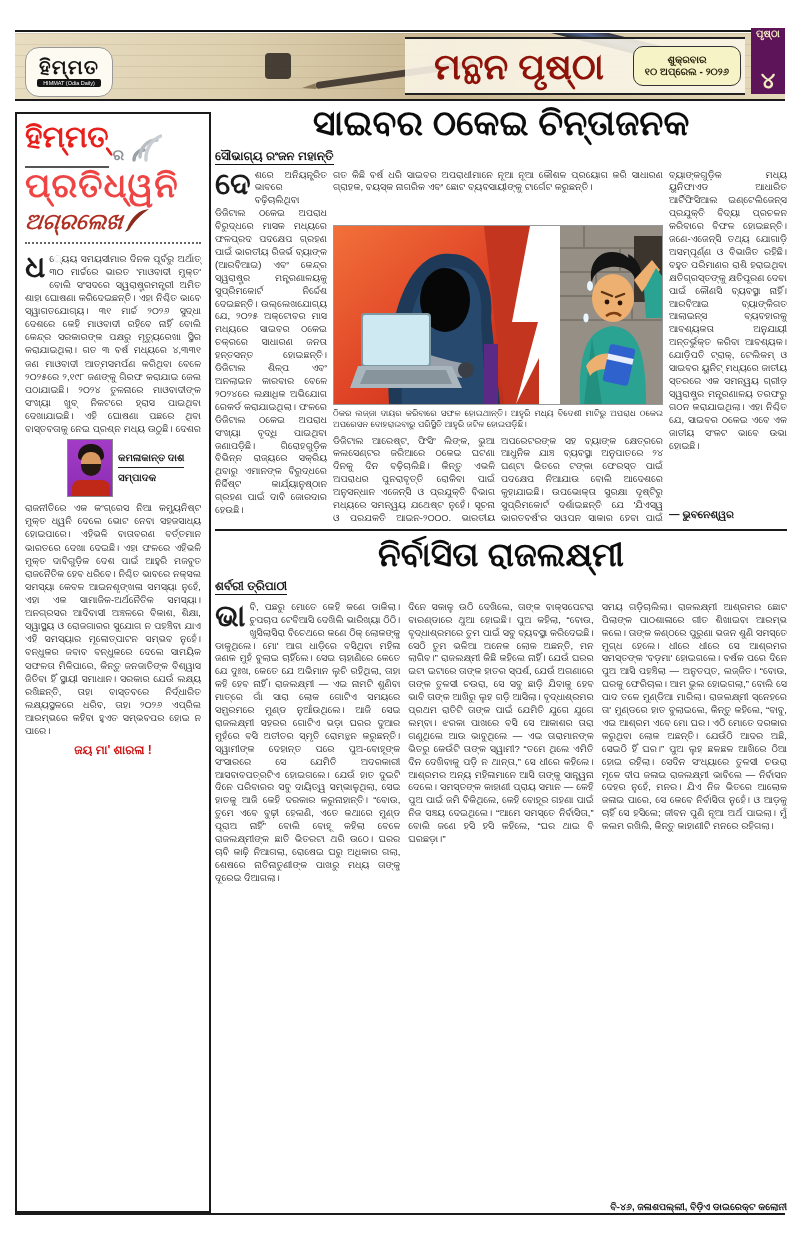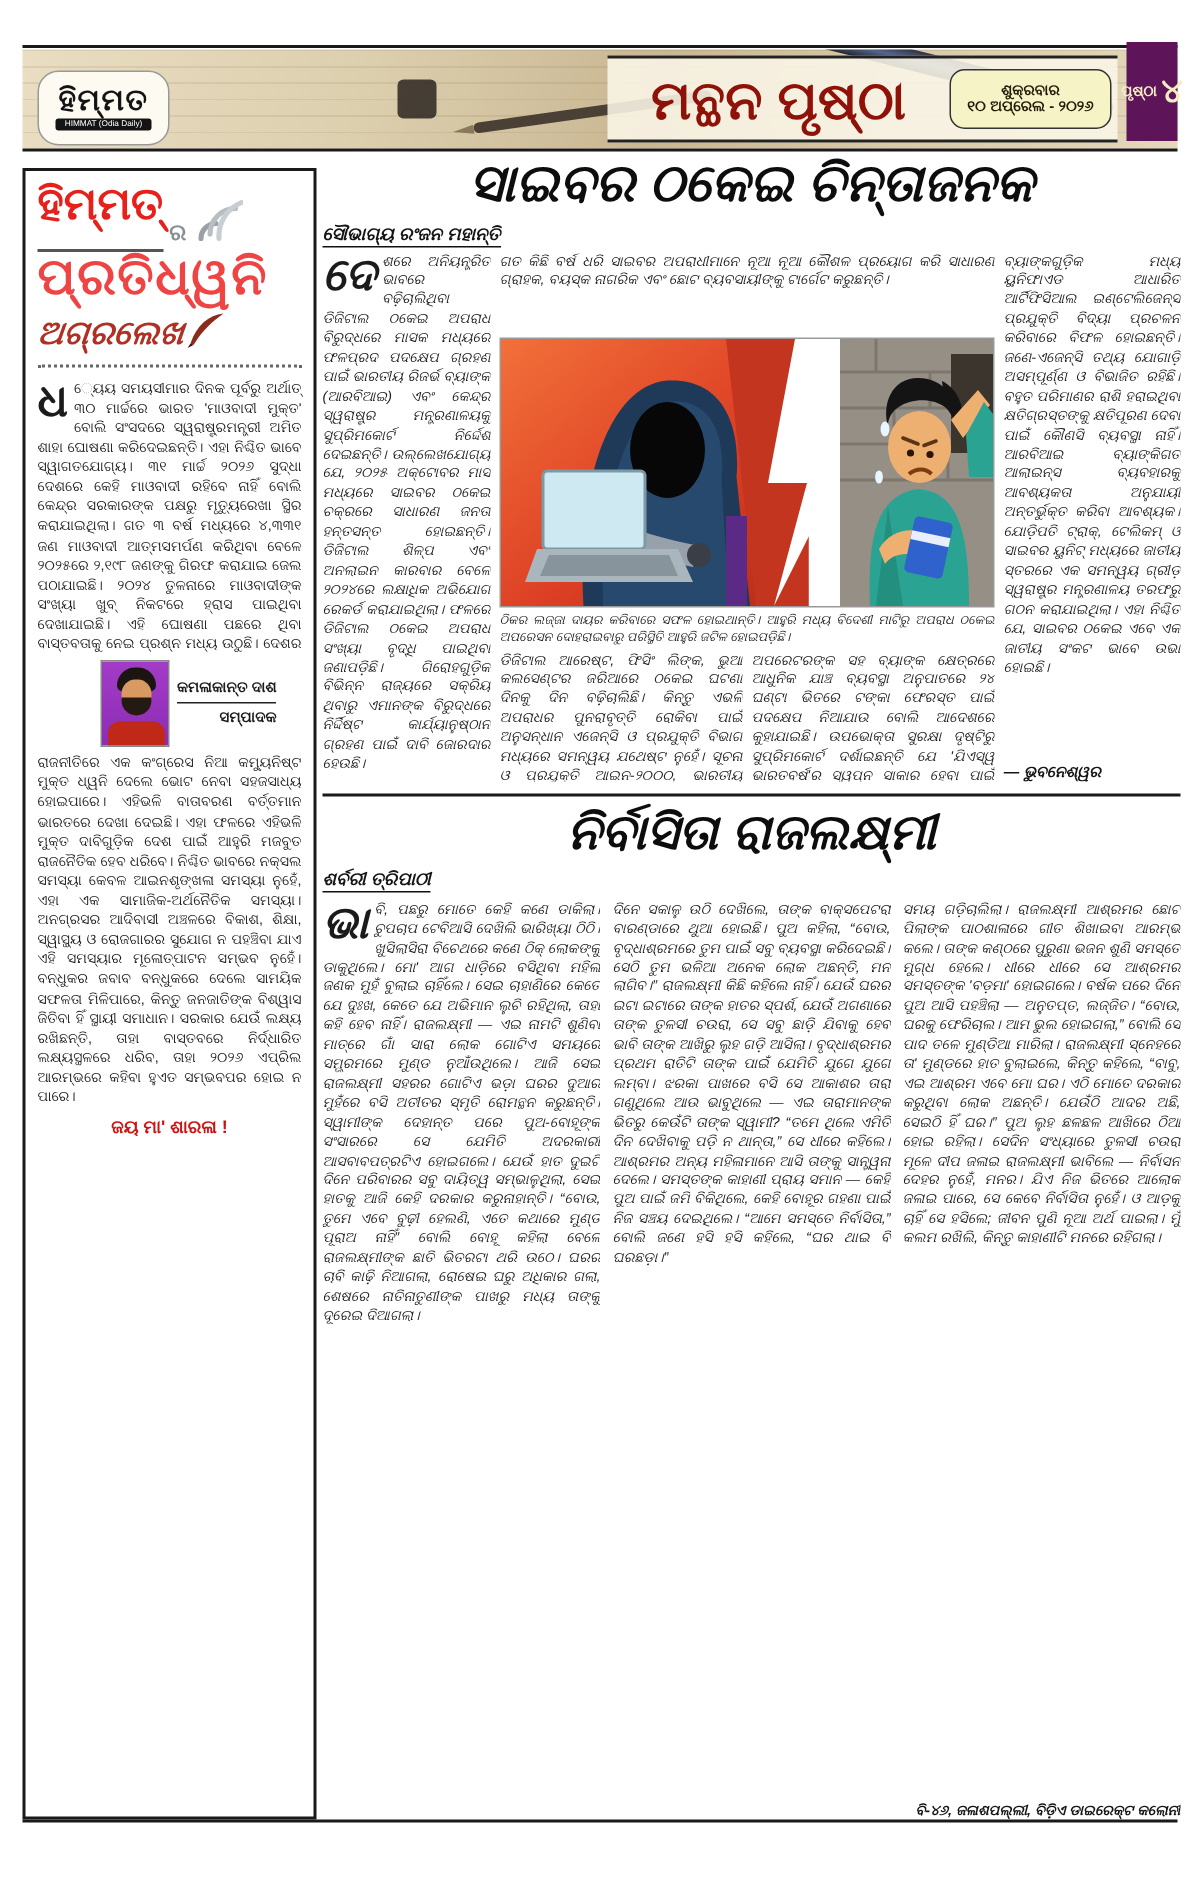--- a/index.html
+++ b/index.html
@@ -22,21 +22,21 @@
   .logo-box { position:absolute; left:10px; top:14px; width:88px; height:50px; background:#fdfaf2; border-radius:14px; border:1px solid #999;
     display:flex; flex-direction:column; align-items:center; justify-content:center; }
   .logo-main { font-weight:bold; font-size:20px; color:#141414; letter-spacing:1px; line-height:1; }
   .logo-sub { margin-top:2px; background:#141414; color:#fff; font-size:5.5px; padding:1px 6px; border-radius:2px; white-space:nowrap; }
   .title-band { position:absolute; left:390px; top:4px; right:40px; bottom:4px; background:rgba(250,246,232,.88);
     border-top:2px solid #222; border-bottom:2px solid #222; display:flex; align-items:center; }
   .page-title { flex:1; text-align:center; font-weight:bold; font-size:36px; color:#8e1208; line-height:1; padding-top:2px; }
   .date-box { width:108px; height:40px; margin-right:4px; background:#f6f3c6; border:1.5px solid #333; border-radius:10px;
     display:flex; flex-direction:column; align-items:center; justify-content:center; font-weight:bold; font-size:10px; color:#241a08; }
   .page-box { position:absolute; right:15px; top:28px; width:34px; height:66px; background:#5e1458; color:#f3eec2;
-    display:flex; flex-direction:row; align-items:center; justify-content:center; gap:3px; z-index:3; }
+    display:flex; flex-direction:column; align-items:center; justify-content:space-between; gap:3px; z-index:3; }
   .page-box .pl { font-size:10px; font-weight:bold; }
   .page-box .pn { font-size:22px; font-weight:bold; }
 
   
   .edit-col { position:absolute; left:15px; top:112px; width:196px; height:1101px; border:2px solid #1a1a1a; background:#fff; padding:8px 8px 6px; overflow:hidden; }
   .brand { text-align:left; }
   .brand-line1 { display:flex; align-items:flex-end; gap:4px; }
   .brand-top { font-size:30px; font-weight:bold; color:#e8201c; line-height:1; border-bottom:2px solid #555; padding-bottom:14px; }
   .brand-conn { font-size:15px; color:#8a8f94; font-weight:bold; padding-bottom:4px; }
   .brand-bottom { font-size:34px; font-weight:bold; color:#ef4444; line-height:1.05; letter-spacing:1px; }
@@ -44,27 +44,27 @@
   .section-script { font-size:22px; font-weight:bold; color:#b03024; font-style:italic; transform:skewX(-6deg); }
   .dotted { border-top:2px dotted #666; margin:6px 0 8px; }
   .edit-text { font-size:9.5px; line-height:1.38; text-align:justify; color:#1b1b1b; }
   .dropcap { float:left; font-size:30px; line-height:.85; font-weight:bold; padding:2px 4px 0 0; }
   .author-float { float:right; width:134px; margin:4px 0 4px 5px; display:flex; align-items:center; gap:5px; }
   .author-photo { width:46px; height:58px; background:linear-gradient(#a23cc6,#8d2cb4); border:1px solid #888; position:relative; flex:none; overflow:hidden; }
   .author-photo .hair { position:absolute; left:10px; top:4px; width:26px; height:16px; background:#1c1410; border-radius:12px 12px 4px 4px; }
   .author-photo .face { position:absolute; left:13px; top:12px; width:20px; height:22px; background:#d99a62; border-radius:45%; }
   .author-photo .beard { position:absolute; left:13px; top:24px; width:20px; height:12px; background:#241a12; border-radius:0 0 10px 10px; }
   .author-photo .shirt { position:absolute; left:4px; bottom:0; width:38px; height:16px; background:#c02818; border-radius:8px 8px 0 0; }
-  .author-meta { display:flex; flex-direction:column; align-items:flex-end; gap:3px; }
+  .author-meta { display:flex; flex-direction:column; align-items:flex-start; gap:3px; }
   .author-name { font-size:10px; font-weight:bold; border-bottom:1.5px solid #222; padding-bottom:2px; white-space:nowrap; }
   .author-title { font-size:10px; font-weight:bold; }
   .edit-close { clear:both; text-align:center; font-weight:bold; color:#cf1212; font-size:12px; margin-top:6px; }
 
   
-  .articles { position:absolute; left:215px; top:104px; width:572px;font-style:italic; }
+  .articles { position:absolute; left:215px; top:104px; width:572px; }
   .headline { text-align:center; font-weight:bold; color:#0d0d0d; }
   .h1a { font-size:35px; line-height:1.1; }
   .h2a { font-size:33px; line-height:1.1; }
   .byline { font-size:12px; font-weight:bold; border-bottom:1.5px solid #111; display:inline-block; padding-bottom:1px; margin:6px 0 4px; }
   .body-txt { font-size:9.5px; line-height:1.36; text-align:justify; color:#1b1b1b; }
 
   .art1-cols { display:flex; gap:6px; height:352px; overflow:hidden; }
   .a1c1 { width:112px; flex:none; overflow:hidden; }
   .a1mid { width:330px; flex:none; display:flex; flex-direction:column;align-items:center; }
   .a1top { height:56px; overflow:hidden; }

